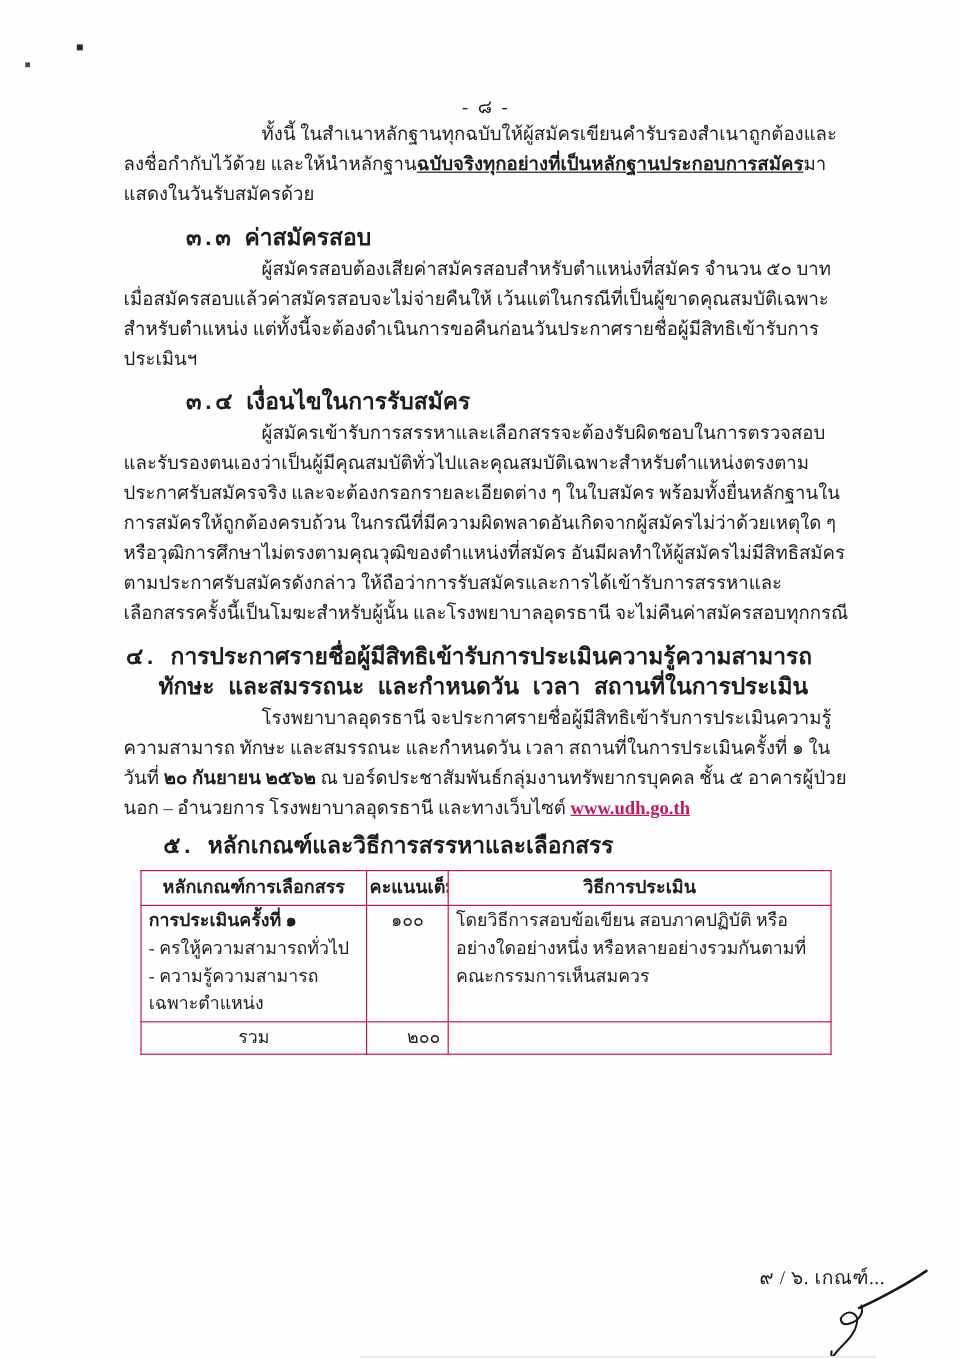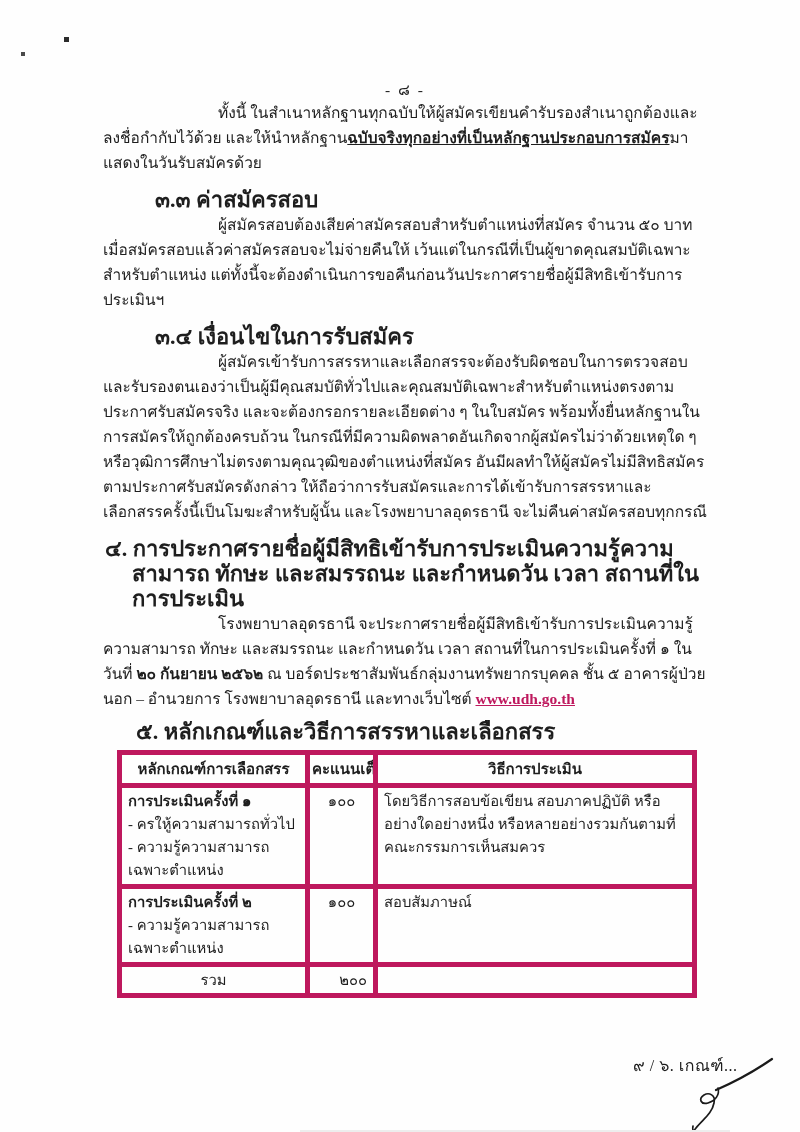--- a/index.html
+++ b/index.html
@@ -6,34 +6,34 @@
   .page{
     position:relative;width:800px;height:1132px;overflow:hidden;
     background:#fefefe;color:#1e1e1e;
     font-family:"Liberation Serif","DejaVu Serif",serif;
   }
   .content{position:absolute;left:103px;top:0;width:604px;}
   .pagenum{margin-top:80px;text-align:center;font-size:15.5px;line-height:20px;letter-spacing:2px;}
   .para{margin:0;font-size:15.5px;line-height:25px;text-align:left;}
   .indent{text-indent:115px;}
   .p-first{margin-top:26px;}
-  .h{font-weight:bold;font-size:22px;line-height:25px;margin:12px 0 0 0;}
+  .h{font-weight:bold;font-size:19px;line-height:25px;margin:12px 0 0 0;font-family:Liberation Mono, monospace;}
   .h-sub{margin-left:52px;}
   .h-main{margin-left:2px;}
   .hang{padding-left:27px;text-indent:-27px;}
   .ul-bold{font-weight:bold;text-decoration:underline;}
   .bold{font-weight:bold;}
   .weblink{font-weight:bold;text-decoration:underline;color:#be185d;}
   .h5-tight{margin-top:8px;margin-left:33px;}
 
   table.criteria{
     border-collapse:collapse;table-layout:fixed;width:575px;
     margin:6px 0 0 14px;font-size:14.8px;
   }
-  table.criteria th,table.criteria td{border:5px solid #be185d;}
+  table.criteria th,table.criteria td{border:1px solid #be185d;}
   table.criteria th{
     font-weight:bold;text-align:center;font-size:15px;
     line-height:22px;padding:3px 2px;white-space:nowrap;overflow:hidden;
   }
   table.criteria td{line-height:23px;padding:2px 6px;vertical-align:top;}
   td.crit{padding-left:7px;}
   .rowtitle{font-weight:bold;}
   td.score{text-align:center;vertical-align:middle;padding:2px 0;}
   td.score-low{text-align:center;vertical-align:bottom;padding:0 0 4px 0;}
   td.method{padding-left:11px;vertical-align:bottom;padding-bottom:4px;}
@@ -94,28 +94,20 @@
       <tbody>
         <tr>
           <td class="crit">
             <div class="rowtitle">การประเมินครั้งที่ ๑</div>
             <div>- ครใหู้ความสามารถทั่วไป</div>
             <div>- ความรู้ความสามารถเฉพาะตำแหน่ง</div>
           </td>
           <td class="score">๑๐๐</td>
           <td class="method">โดยวิธีการสอบข้อเขียน สอบภาคปฏิบัติ หรืออย่างใดอย่างหนึ่ง หรือหลายอย่างรวมกันตามที่คณะกรรมการเห็นสมควร</td>
         </tr>
-        <tr>
-          <td class="crit">
-            <div class="rowtitle">การประเมินครั้งที่ ๒</div>
-            <div>- ความรู้ความสามารถเฉพาะตำแหน่ง</div>
-          </td>
-          <td class="score-low">๑๐๐</td>
-          <td class="method">สอบสัมภาษณ์</td>
-        </tr>
         <tr class="total-row">
           <td class="total-label">รวม</td>
           <td class="total-score">๒๐๐</td>
           <td></td>
         </tr>
       </tbody>
     </table>
 
   </div>
 

